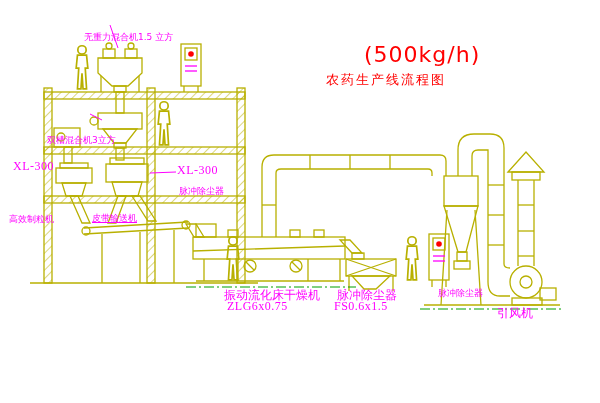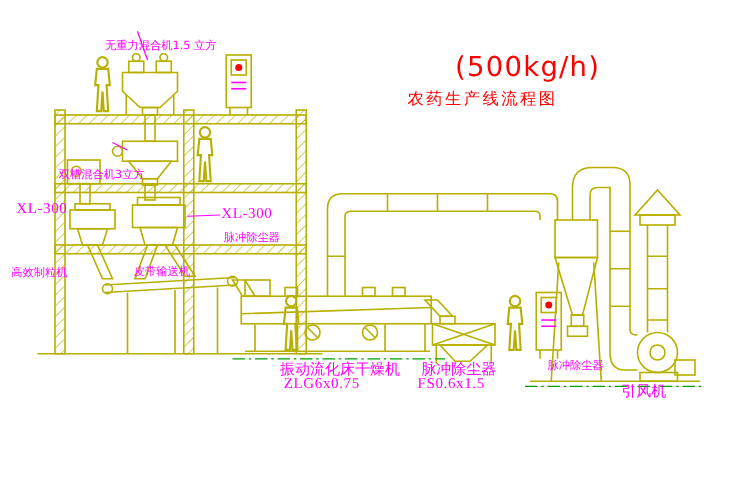--- a/index.html
+++ b/index.html
@@ -210,21 +210,21 @@
 
   <div class="lbl sz9" style="left:84px; top:13px;margin-top:20px;">无重力混合机1.5 立方</div>
   <div class="lbl sz9" style="left:47px; top:108px;margin-top:28px;">双槽混合机3立方</div>
 
   <div class="lbl model" style="left:13px; top:160px;">XL-300</div>
   <div class="lbl sz9" style="left:9px; top:183px;margin-top:32px;">高效制粒机</div>
 
   <div class="lbl model" style="left:177px; top:164px;">XL-300</div>
   <div class="lbl sz9" style="left:179px; top:187px;">脉冲除尘器</div>
 
-  <div class="lbl sz9" style="left:107px; top:214px;">皮带输送机</div>
+  <div class="lbl sz9" style="left:92px; top:214px;text-decoration:underline;">皮带输送机</div>
 
   <div class="lbl sz10" style="left:224px; top:289px;">振动流化床干燥机</div>
   <div class="lbl model" style="left:227px; top:300px;">ZLG6x0.75</div>
 
   <div class="lbl sz10" style="left:337px; top:289px;">脉冲除尘器</div>
   <div class="lbl model" style="left:334px; top:300px;">FS0.6x1.5</div>
 
   <div class="lbl sz9" style="left:438px; top:289px;text-align:right;">脉冲除尘器</div>
 
   <div class="lbl sz10" style="left:497px; top:307px;">引风机</div>

